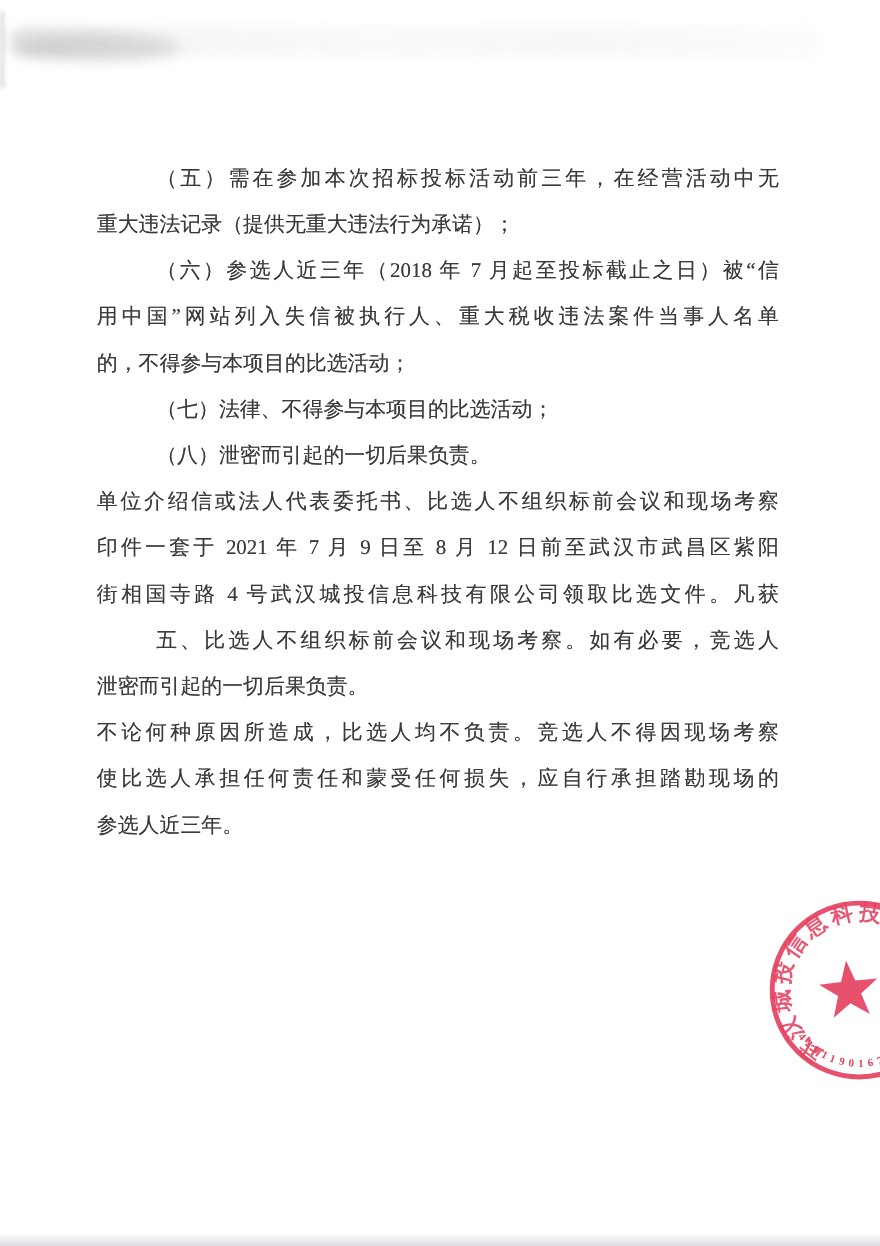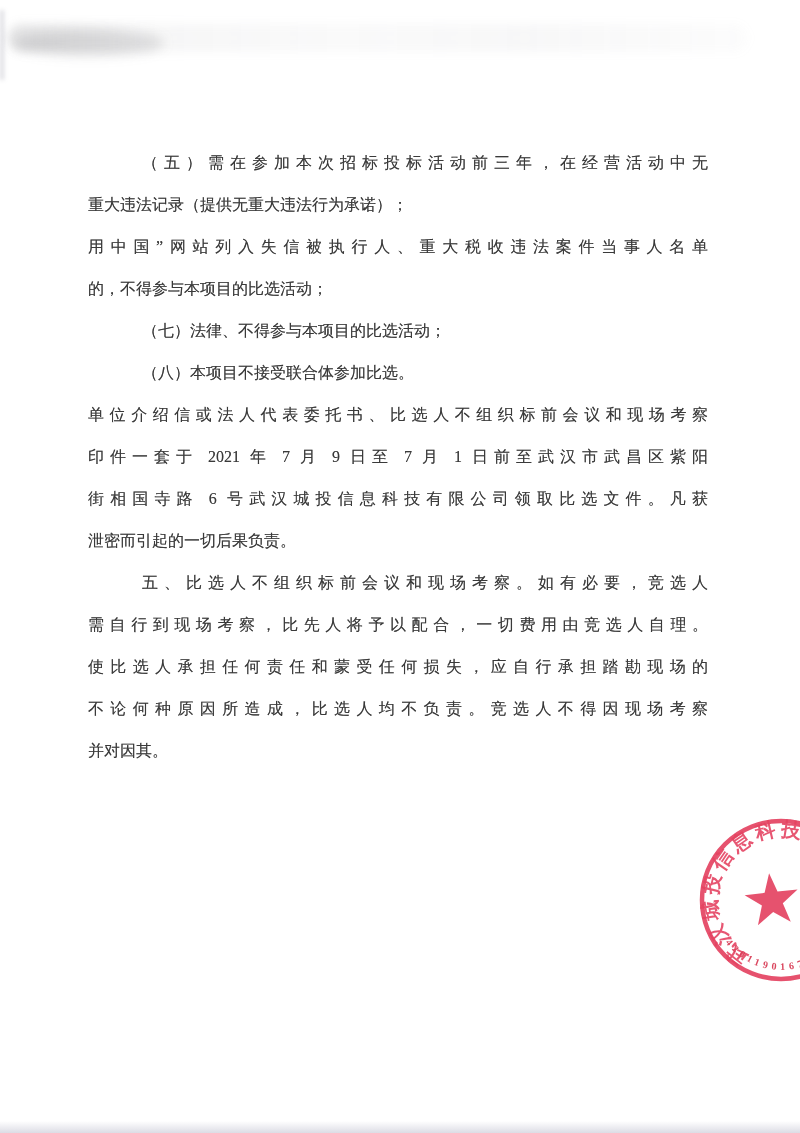--- a/index.html
+++ b/index.html
@@ -6,21 +6,21 @@
   body {
     width: 800px; height: 1133px;
     position: relative; overflow: hidden;
     background: #ffffff;
     font-family: "Liberation Serif", "DejaVu Serif", serif;
   }
   
   .doc-text {
     position: absolute;
     top: 142px; left: 88px; width: 620px;
-    font-size: 16px;
+    font-size: 19px;
     color: #3a3a3a;
     text-shadow: 0 0 0.4px rgba(60,60,60,0.55);
   }
   .line {
     height: 42px; line-height: 42px;
     text-align: justify;
     white-space: nowrap;
   }
   .line.fill { text-align-last: justify; }
   .line.indent { padding-left: 54px; }
@@ -64,33 +64,33 @@
 </head>
 <body>
 
 <div class="smudge-top"></div>
 <div class="smudge-top-left"></div>
 <div class="edge-left"></div>
 
 <div class="doc-text">
   <div class="line indent fill">（五）需在参加本次招标投标活动前三年，在经营活动中无</div>
   <div class="line">重大违法记录（提供无重大违法行为承诺）；</div>
+  <div class="line indent fill">（六）参选人近三年（2018 年 7 月起至投标截止之日）被“信</div>
   <div class="line fill">用中国”网站列入失信被执行人、重大税收违法案件当事人名单</div>
   <div class="line">的，不得参与本项目的比选活动；</div>
   <div class="line indent">（七）法律、不得参与本项目的比选活动；</div>
-  <div class="line indent">（八）本项目不接受联合体参加比选。</div>
+  <div class="line indent">（八）泄密而引起的一切后果负责。</div>
   <div class="line fill">单位介绍信或法人代表委托书、比选人不组织标前会议和现场考察</div>
-  <div class="line fill">印件一套于 2021 年 7 月 9 日至 7 月 1 日前至武汉市武昌区紫阳</div>
-  <div class="line fill">街相国寺路 6 号武汉城投信息科技有限公司领取比选文件。凡获</div>
+  <div class="line fill">印件一套于 2021 年 7 月 9 日至 8 月 12 日前至武汉市武昌区紫阳</div>
+  <div class="line fill">街相国寺路 4 号武汉城投信息科技有限公司领取比选文件。凡获</div>
+  <div class="line indent fill">五、比选人不组织标前会议和现场考察。如有必要，竞选人</div>
   <div class="line">泄密而引起的一切后果负责。</div>
-  <div class="line indent fill">五、比选人不组织标前会议和现场考察。如有必要，竞选人</div>
-  <div class="line fill">需自行到现场考察，比先人将予以配合，一切费用由竞选人自理。</div>
+  <div class="line fill">不论何种原因所造成，比选人均不负责。竞选人不得因现场考察</div>
   <div class="line fill">使比选人承担任何责任和蒙受任何损失，应自行承担踏勘现场的</div>
-  <div class="line fill">不论何种原因所造成，比选人均不负责。竞选人不得因现场考察</div>
-  <div class="line">并对因其。</div>
+  <div class="line">参选人近三年。</div>
 </div>
 
 <svg class="seal" width="240" height="250" viewBox="0 0 240 250">
   <circle cx="136" cy="128" r="79" fill="none" stroke-width="4.5" stroke-opacity="0.92" stroke="#e23455"></circle>
   <defs>
     <path id="nameArc" d="M 104 183.4 A 64 64 0 1 1 197.8 144.6" fill="none"></path>
     <path id="codeArc" d="M 78.7 168.2 A 70 70 0 0 0 193.3 168.2" fill="none"></path>
   </defs>
   <text font-size="20" fill-opacity="0.9" fill="#e23455">
     <textPath href="#nameArc" textLength="282">武汉城投信息科技有限公司</textPath>

